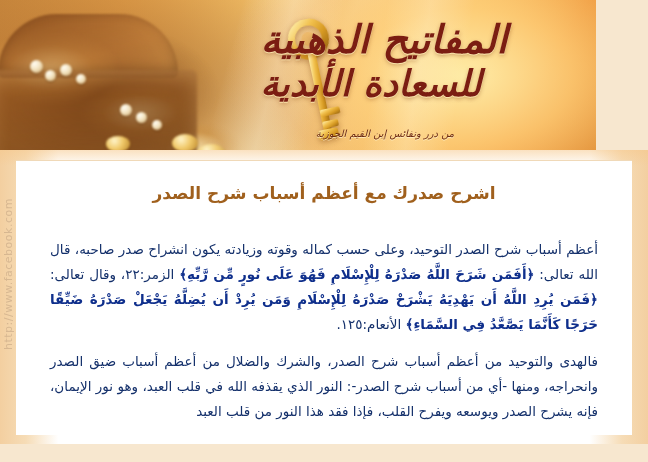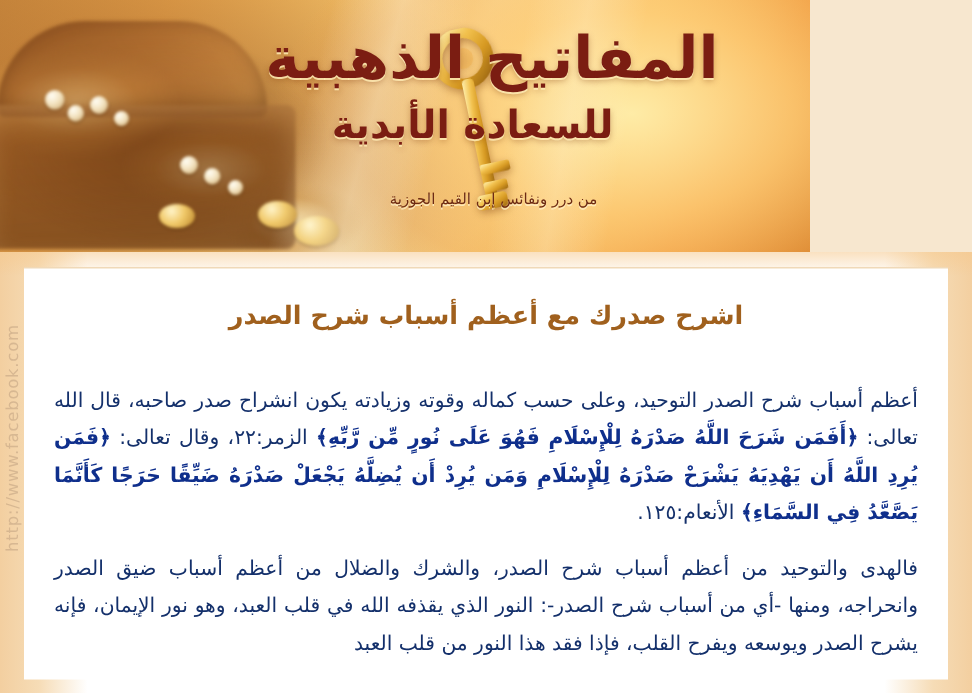--- a/index.html
+++ b/index.html
@@ -20,27 +20,28 @@
     height: 462px;
     overflow: hidden;
     background: #f7e7cf;
   }
 
   
   .banner {
     position: absolute;
     left: 0;
     top: 0;
-    width: 540px;
+    width: 596px;
     height: 168px;
     overflow: hidden;
     background:
       radial-gradient(ellipse 240px 150px at 78% 45%, rgba(255,238,170,0.95) 0%, rgba(255,206,120,0.75) 45%, rgba(246,160,70,0.25) 78%, rgba(246,150,60,0) 100%),
       radial-gradient(ellipse 300px 170px at 22% 55%, rgba(120,60,20,0.55) 0%, rgba(150,80,30,0.35) 40%, rgba(190,110,50,0.1) 75%, rgba(200,120,60,0) 100%),
       linear-gradient(120deg, #c98a3e 0%, #e8a84f 18%, #f6c469 35%, #fbe0a0 52%, #f7c76d 70%, #ef9f45 85%, #d98b35 100%);
+    font-style: italic;
   }
   
   .banner-sheen {
     position: absolute;
     inset: 0;
     background:
       linear-gradient(105deg, rgba(255,255,255,0) 38%, rgba(255,250,230,0.35) 46%, rgba(255,255,255,0) 54%),
       linear-gradient(100deg, rgba(255,255,255,0) 62%, rgba(255,245,215,0.30) 69%, rgba(255,255,255,0) 76%);
   }
   
@@ -120,42 +121,42 @@
       0 1px 0 rgba(255,235,180,0.85),
       0 2px 4px rgba(120,50,10,0.35);
     white-space: nowrap;
     direction: rtl;
   }
   .title-line1 {
     font-size: 39px;
     line-height: 52px;
   }
   .title-line2 {
-    font-size: 26px;
+    font-size: 36px;
     line-height: 44px;
     margin-top: -4px;
     padding-right: 26px;
   }
   .subtitle {
     position: absolute;
     right: 36px;
     top: 128px;
     width: 350px;
     text-align: center;
     font-size: 10px;
     color: #6d2a12;
     direction: rtl;
     text-shadow: 0 1px 0 rgba(255,240,200,0.8);
   }
 
   
   .content-shell {
     position: absolute;
     left: 0;
-    top: 168px;
+    top: 150px;
     width: 648px;
     height: 294px;
     background:
       linear-gradient(to left, #f3cfa0 0%, #f6dcb6 4%, #ffffff 9%, #ffffff 91%, #f6dcb6 96%, #f3cfa0 100%);
   }
   .content-topfade {
     position: absolute;
     left: 0; top: 0;
     width: 648px; height: 16px;
     background: linear-gradient(to bottom, rgba(246,200,140,0.55), rgba(255,255,255,0));
@@ -182,21 +183,21 @@
   }
 
   .body-text {
     direction: rtl;
     text-align: justify;
     text-align-last: right;
     color: #14306b;
     font-size: 13.5px;
     line-height: 25px;
     margin: 0;
-    padding: 0 20px;
+    padding: 0 34px;
   }
   .para { margin: 0 0 12px 0; }
   .para.first { margin-top: 34px; }
   .quran {
     color: #0f2f8c;
     font-weight: bold;
   }
   .ref { color: #14306b; }
 
   

